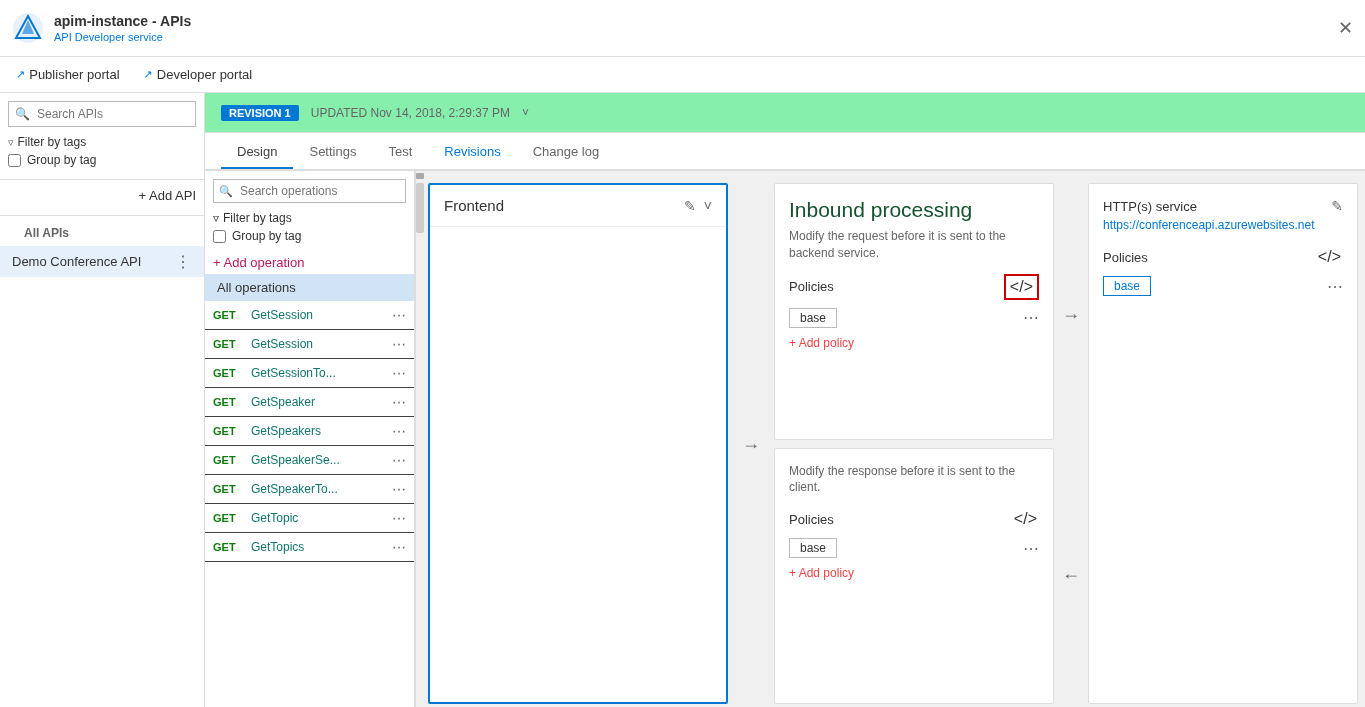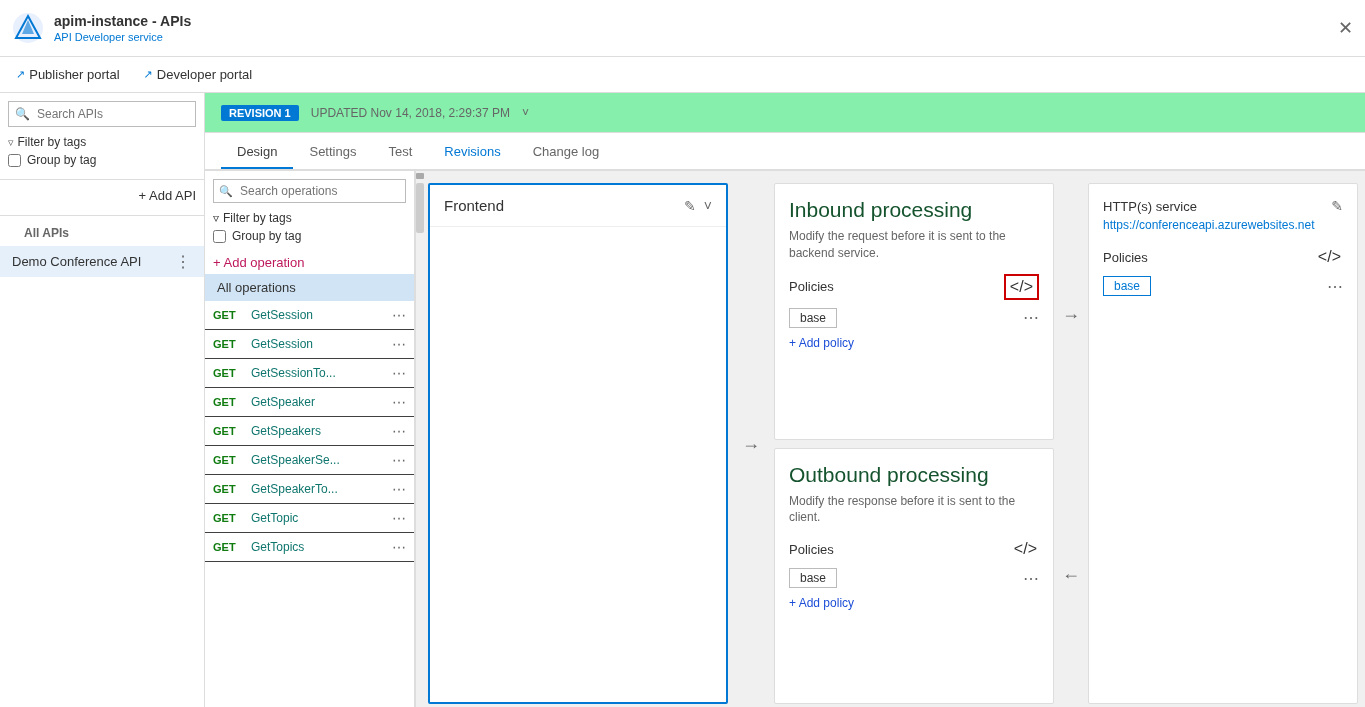--- a/index.html
+++ b/index.html
@@ -194,21 +194,21 @@
     .policy-base-tag {
       display: inline-flex; align-items: center; justify-content: center;
       border: 1px solid #bbb; padding: 2px 10px; font-size: 12px; color: #333;
       background: #fff; margin-right: 8px;
     }
     .policy-base-tag.blue { border-color: #0078d4; color: #0078d4; }
     .policy-row {
       display: flex; align-items: center; justify-content: space-between; margin-bottom: 8px;
     }
     .add-policy-btn {
-      display: flex; align-items: center; gap: 4px; font-size: 12px; color: #1d4ed8;
+      display: flex; align-items: center; gap: 4px; font-size: 12px; color: #ef4444;
       cursor: pointer; border: none; background: none; 
     }
 
     
     .backend-panel {
       background: #fff; border: 1px solid #ddd; border-radius: 2px;
       padding: 14px; width: 270px; flex-shrink: 0;
     }
     .backend-title { font-size: 15px; font-weight: 500; color: #333; margin-bottom: 14px; }
     .backend-endpoint-row {
@@ -401,21 +401,20 @@
             <div class="policy-row">
               <span class="policy-base-tag">base</span>
               <span style="font-size:16px; color:#666; cursor:pointer;">⋯</span>
             </div>
             <button class="add-policy-btn">
               <span>+ Add policy</span>
             </button>
           </div>
 
           <div class="processing-panel">
-            <div class="processing-title">Outbound processing</div>
             <div class="processing-desc">Modify the response before it is sent to the client.</div>
             <div class="policies-row">
               <span class="policies-label">Policies</span>
               <button class="policies-code-btn">&lt;/&gt;</button>
             </div>
             <div class="policy-row">
               <span class="policy-base-tag">base</span>
               <span style="font-size:16px; color:#666; cursor:pointer;">⋯</span>
             </div>
             <button class="add-policy-btn">

